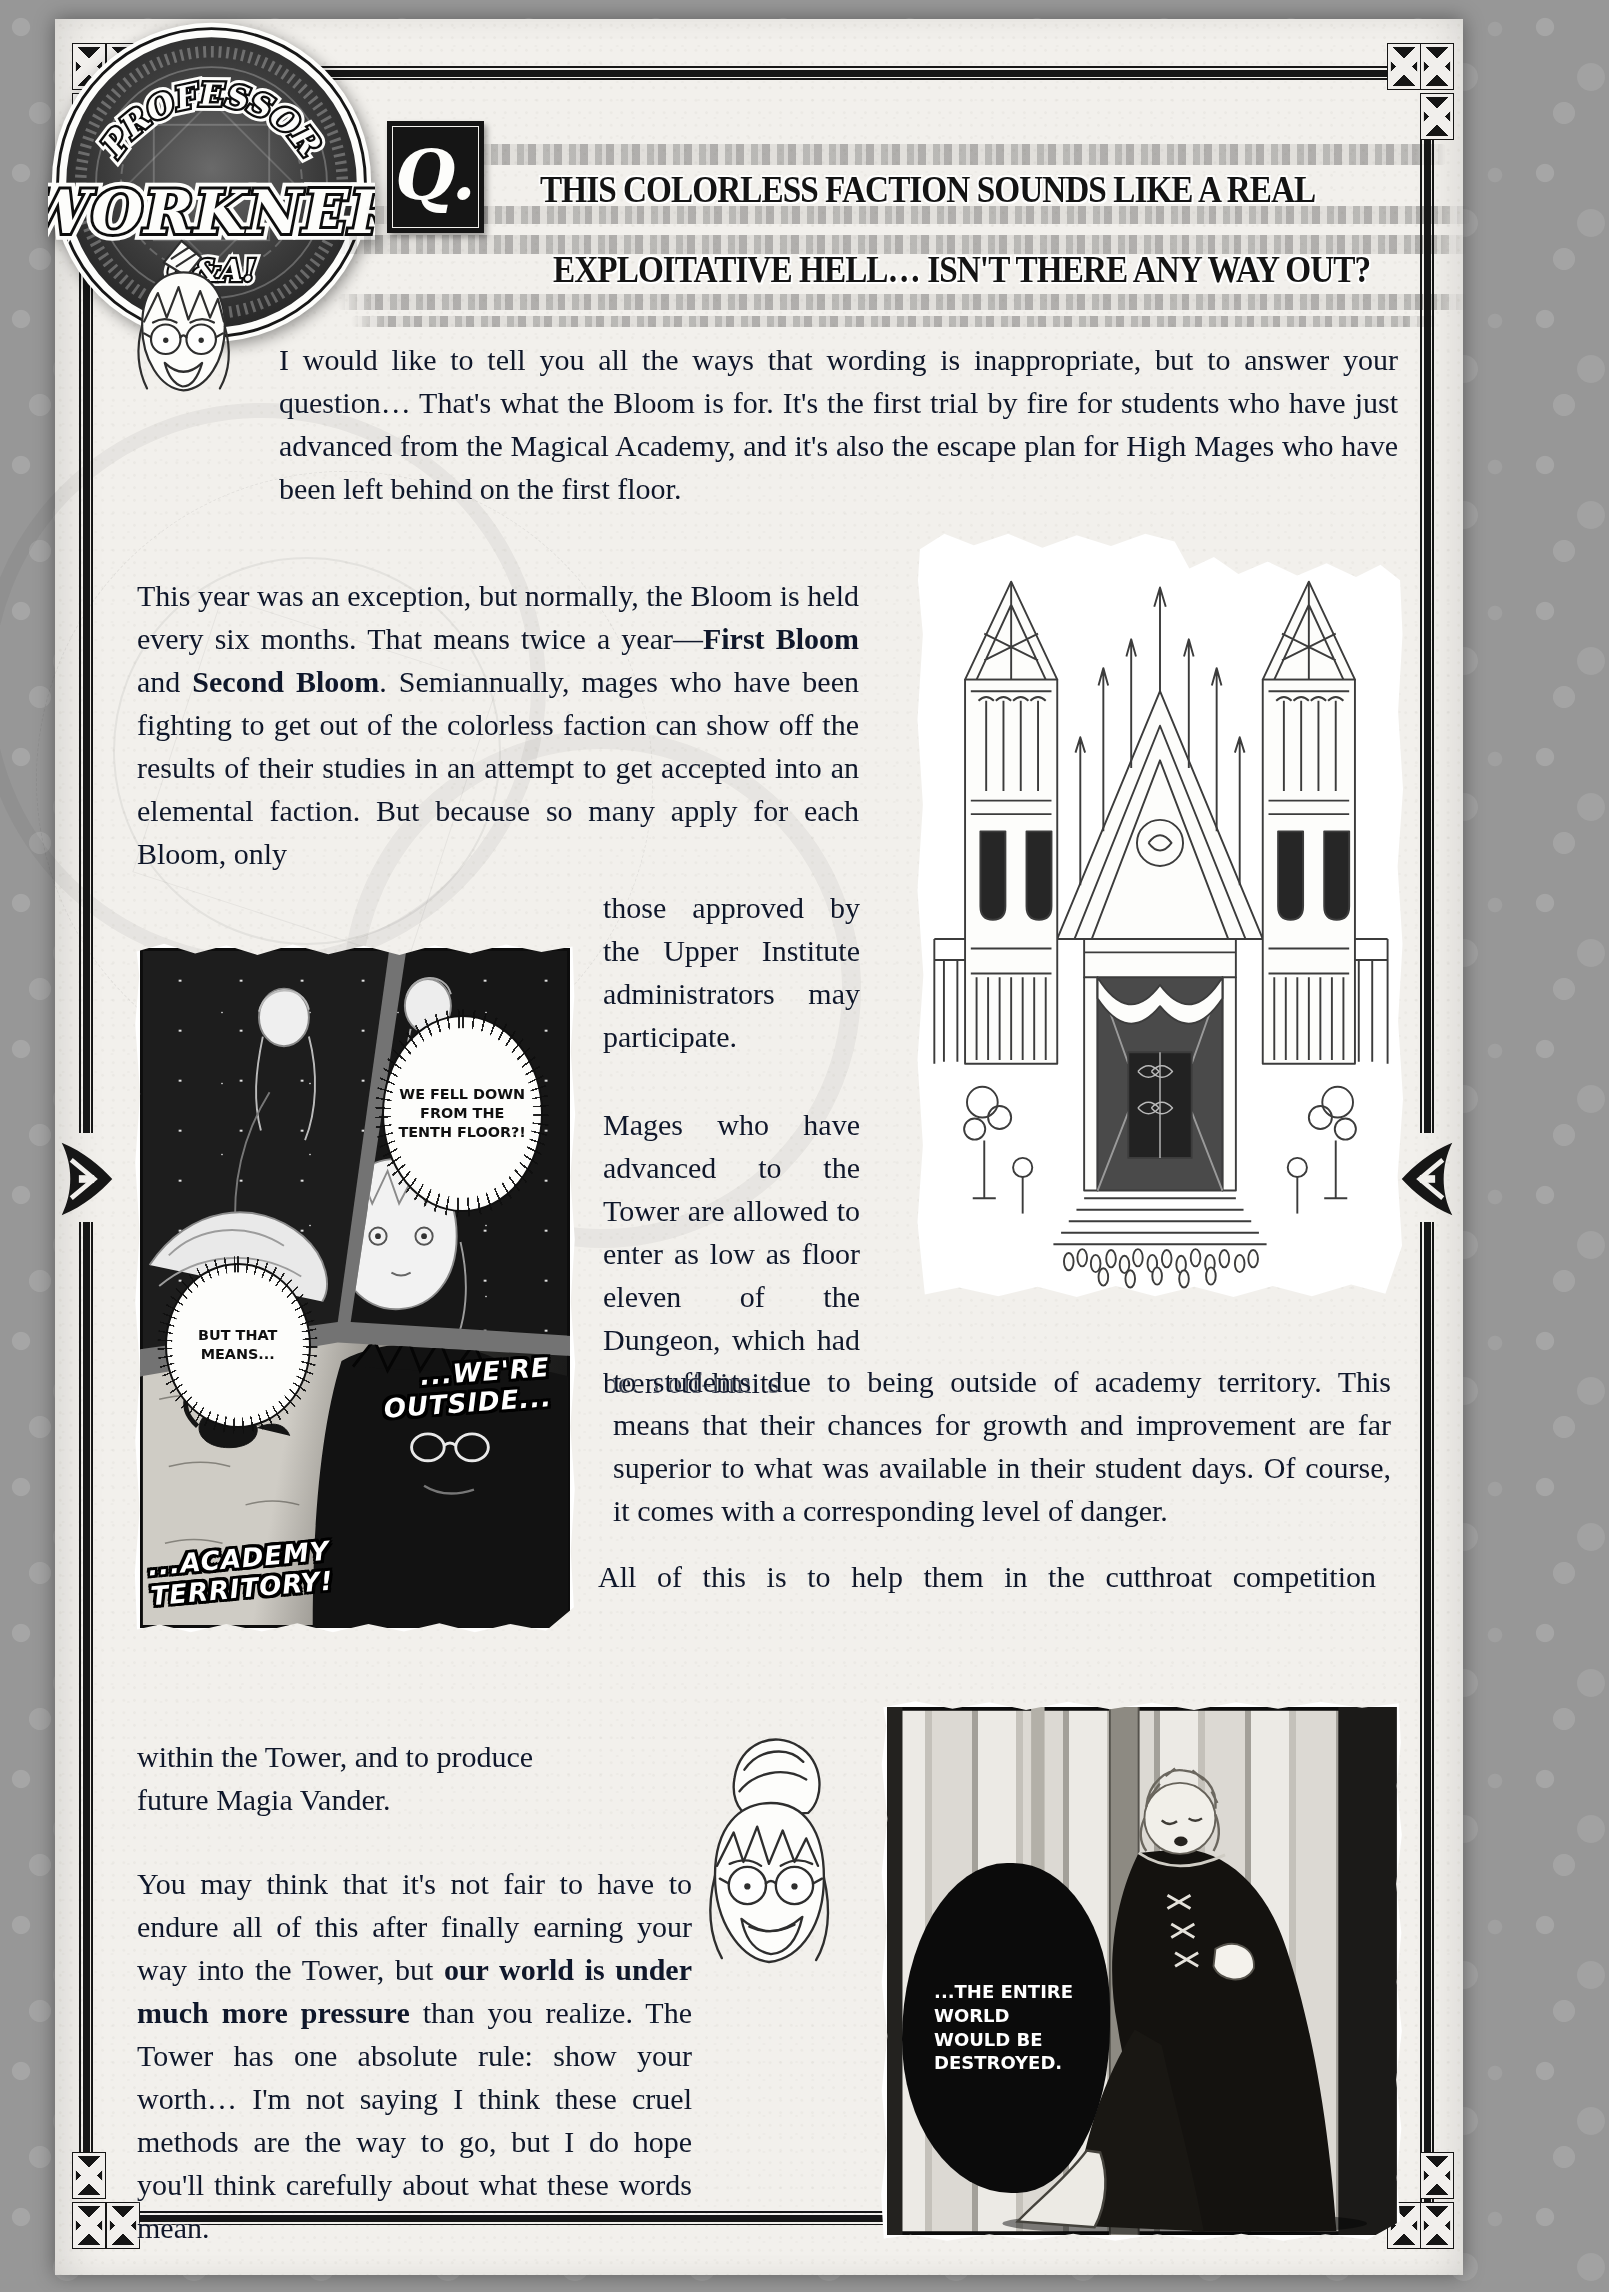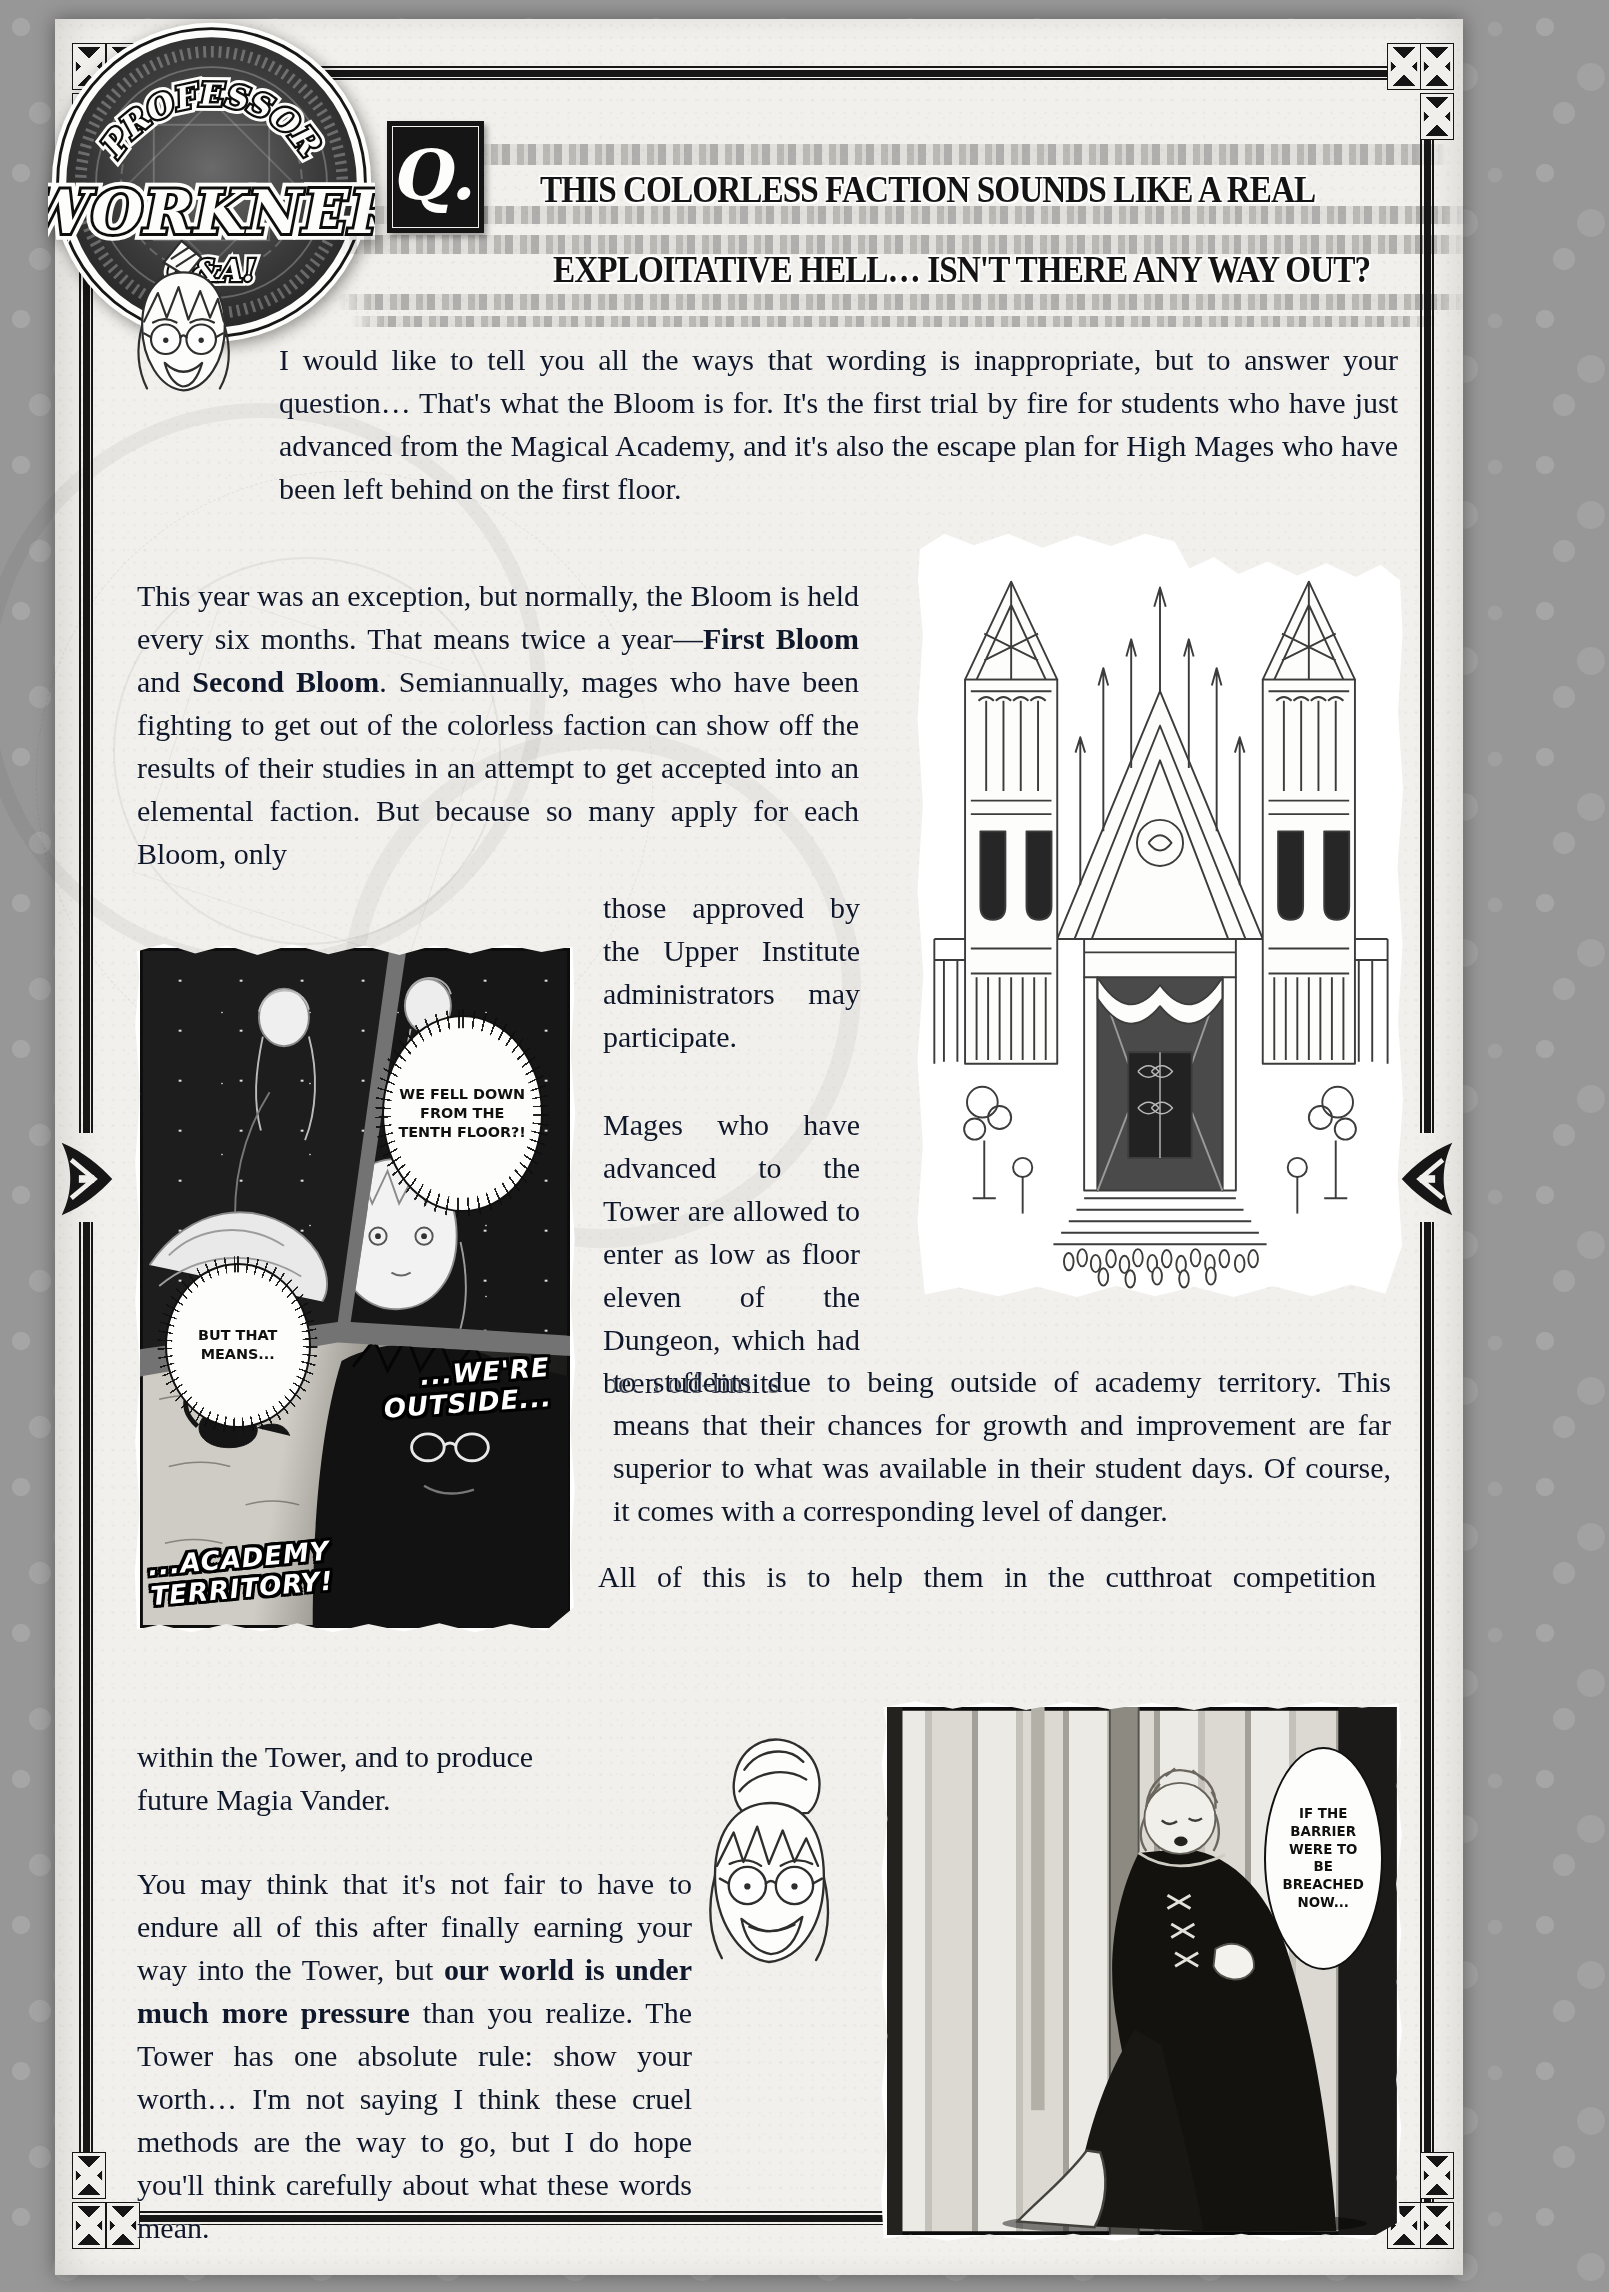--- a/index.html
+++ b/index.html
@@ -392,18 +392,18 @@
         <circle cx="305" cy="116" r="37" fill="#f1efe9" stroke="#66625a" stroke-width="2"></circle>
         <path d="M270,104 C272,78 292,64 308,66 C330,68 344,84 342,106 M272,96 L284,80 M290,72 L300,64 M318,66 L330,76 M338,88 L344,100 M268,116 C262,130 264,142 270,150 M342,112 C348,128 346,140 340,150" fill="none" stroke="#6b675f" stroke-width="2.5"></path>
         <path d="M286,118 q8,7 16,1 M314,116 q7,5 14,0" fill="none" stroke="#3e3b35" stroke-width="2.5"></path>
         <ellipse cx="306" cy="140" rx="7" ry="5" fill="#26231f"></ellipse>
         <path d="M262,152 Q300,178 352,154" fill="none" stroke="#cfccc4" stroke-width="3"></path>
         <path d="M292,196 l24,14 M316,196 l-24,14 M296,226 l24,14 M320,226 l-24,14 M300,256 l24,14 M324,256 l-24,14" stroke="#e4e1da" stroke-width="3"></path>
         <path d="M342,252 C362,240 384,250 382,272 C374,290 346,286 340,270 Z" fill="#f4f2ec" stroke="#55524b" stroke-width="2"></path>
         <path d="M208,462 C184,494 154,516 136,536 L216,542 C230,516 230,486 222,464 Z" fill="#eceae4" stroke="#44423c" stroke-width="2.5"></path>
       </g>
     </svg>
-    <div class="bubble" style="left:377px;top:40px;width:119px;height:223px;border-radius:50%/50%;">
-      <span class="btxt" style="font-size:13.4px;">IF THE BARRIER WERE TO BE BREACHED NOW...</span>
+    <div class="abs" style="left:15.4px;top:156px;width:208px;height:330px;background:#0b0b0b;border-radius:52% 48% 46% 54%/55% 45% 52% 48%;display:flex;align-items:center;justify-content:center;z-index:5;">
+      <span class="btxt" style="color:#fff;font-size:18px;width:144px;">...THE ENTIRE WORLD WOULD BE DESTROYED.</span>
     </div>
   </div>
 </div>
 
 
 </body></html>

